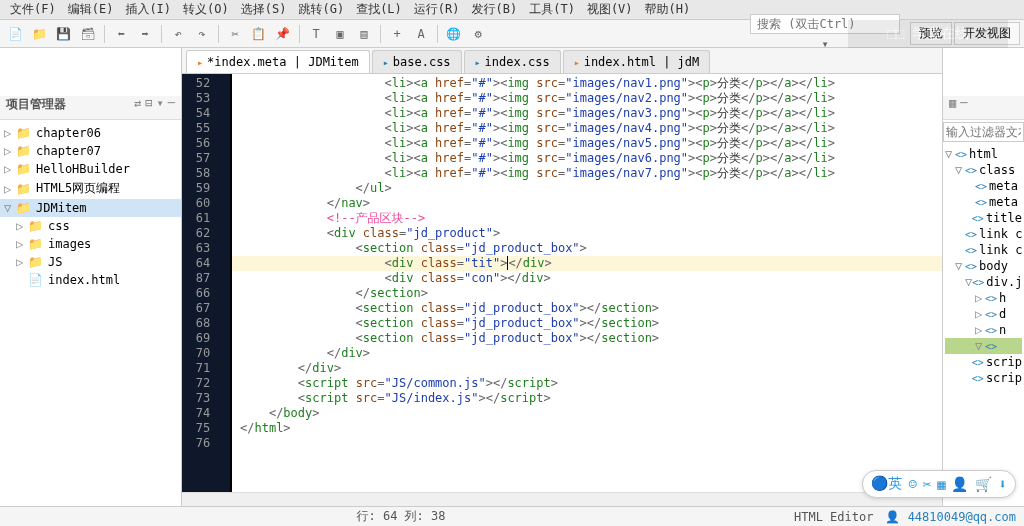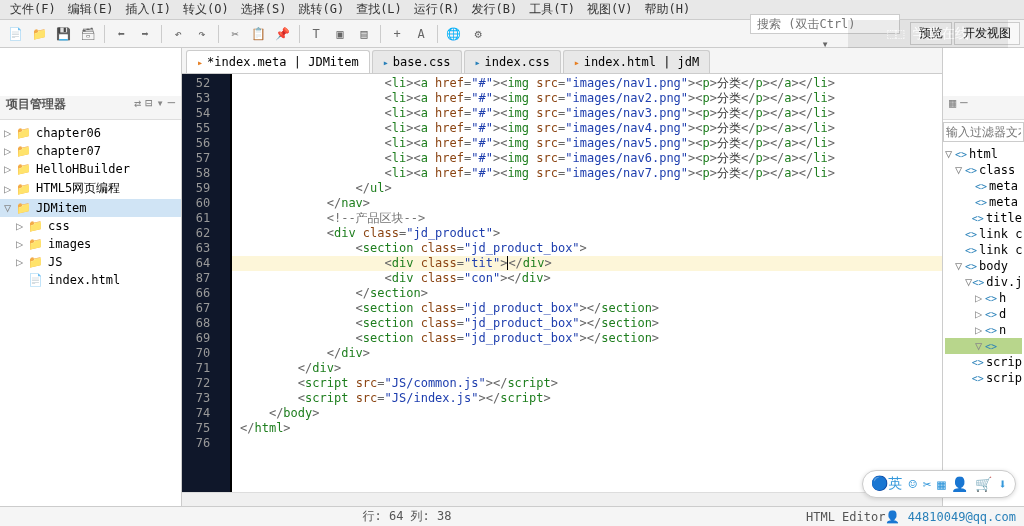--- a/index.html
+++ b/index.html
@@ -34,37 +34,37 @@
 .tab .ticon.css { color: #2980b9; }
 .editor { flex: 1; display: flex; overflow: hidden; position: relative; }
 .gutter { width: 50px; background: #0f172a; text-align: center; color: #999; padding: 2px 6px 2px 0; line-height: 15px; font-family: Consolas, monospace; border-right: 2px solid #000000; }
 .gutter .ln { height: 15px; position: relative; }
 .code { flex: 1; padding: 2px 0; line-height: 15px; font-family: Consolas, monospace; white-space: pre; overflow: auto; }
 .code .line { height: 15px; padding-left: 8px; }
 .code .line.hl { background: #fdf6d9; }
 .tag { color: #1e7e1e; }
 .attr { color: #8b4513; }
 .str { color: #1e3eae; }
-.cmt { color: #737373; text-align: center; }
+.cmt { color: #ec4899; text-align: center; }
 .pun { color: #666; }
 .txt { color: #333; }
 .cursor-mark { border-left: 1px solid #000; }
 .right-panel { width: 82px; background: #fff; border-left: 1px solid #ccc; display: flex; flex-direction: column; }
 .right-panel input { width: 100%; border: 1px solid #ccc; padding: 2px; margin: 2px 0; }
 .outline { flex: 1; padding: 2px; overflow: hidden; }
 .outline-item { display: flex; align-items: center; padding: 1px 0; white-space: nowrap; overflow: hidden; }
 .outline-item .arrow { width: 10px; color: #888; }
 .outline-item .oicon { color: #2980b9; margin-right: 2px; font-size: 10px; }
 .outline-item.sel { background: #b8d68c; }
 .ol1 { padding-left: 10px; }
 .ol2 { padding-left: 20px; }
 .ol3 { padding-left: 30px; }
 .statusbar { height: 20px; background: #f5f5f5; border-top: 1px solid #ccc; display: flex; align-items: center; padding: 0 8px; color: #555; }
 .statusbar .center { flex: 1; text-align: center; }
-.statusbar .right { display: flex; }
+.statusbar .right { display: flex; gap: 12px; }
 .float-toolbar { position: absolute; bottom: 28px; right: 8px; background: #fff; border: 1px solid #ccc; border-radius: 14px; padding: 4px 8px; display: flex; gap: 6px; align-items: center; box-shadow: 0 1px 4px rgba(0,0,0,0.15); }
 .float-toolbar .fico { color: #3498db; cursor: pointer; font-size: 14px; }
 .hscroll { height: 14px; background: #f0f0f0; border-top: 1px solid #ddd; }
 .logo-area { position: absolute; top: 20px; right: 16px; width: 160px; height: 28px; background: rgba(120,120,120,0.3); display: flex; align-items: center; justify-content: center; color: #fff; font-size: 14px; opacity: 0.5; }
 </style>
 </head>
 <body>
 
 <div class="menubar">
   <span>文件(F)</span>

